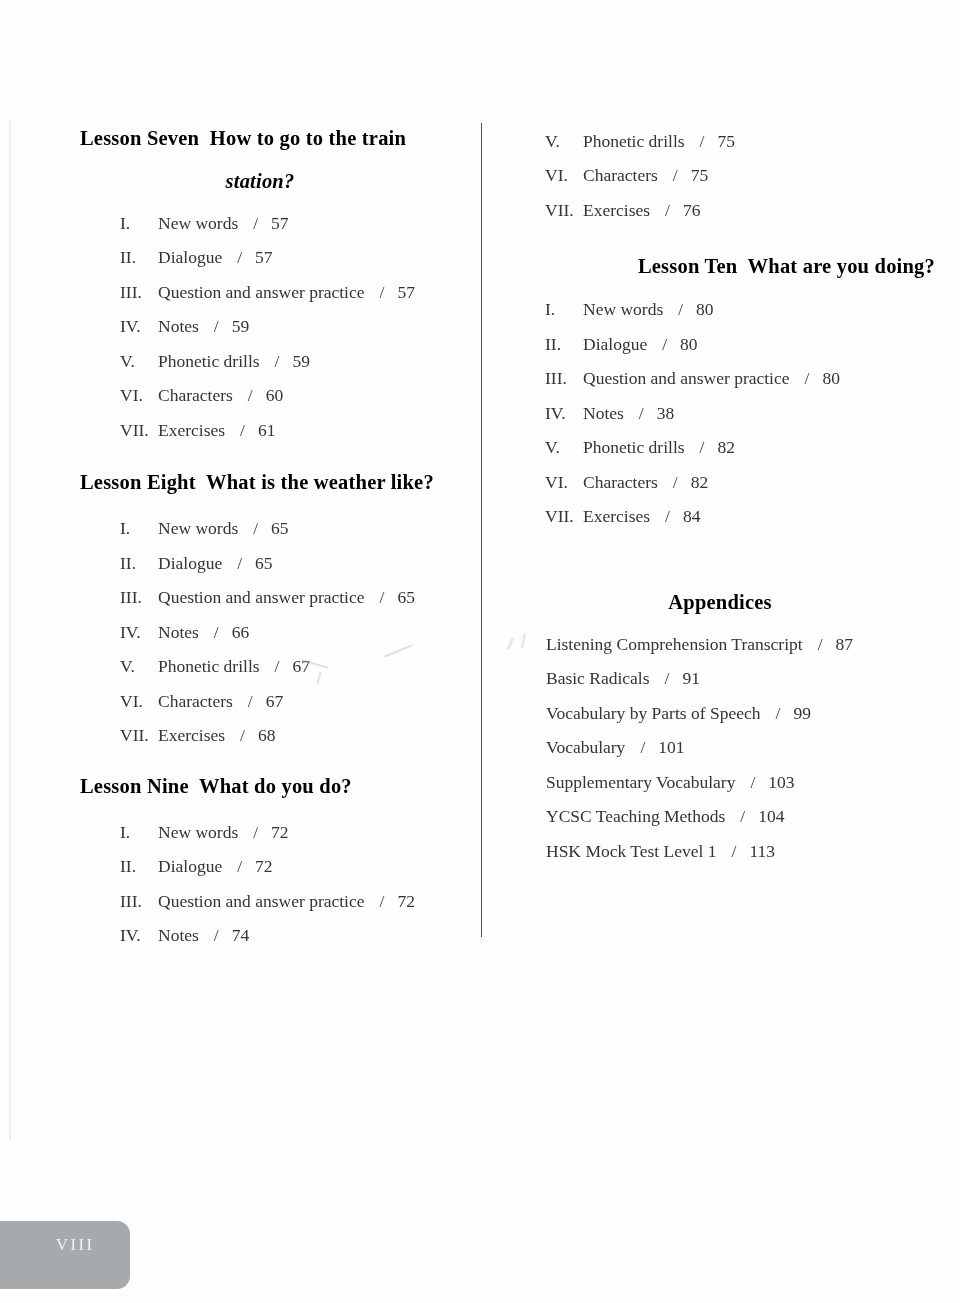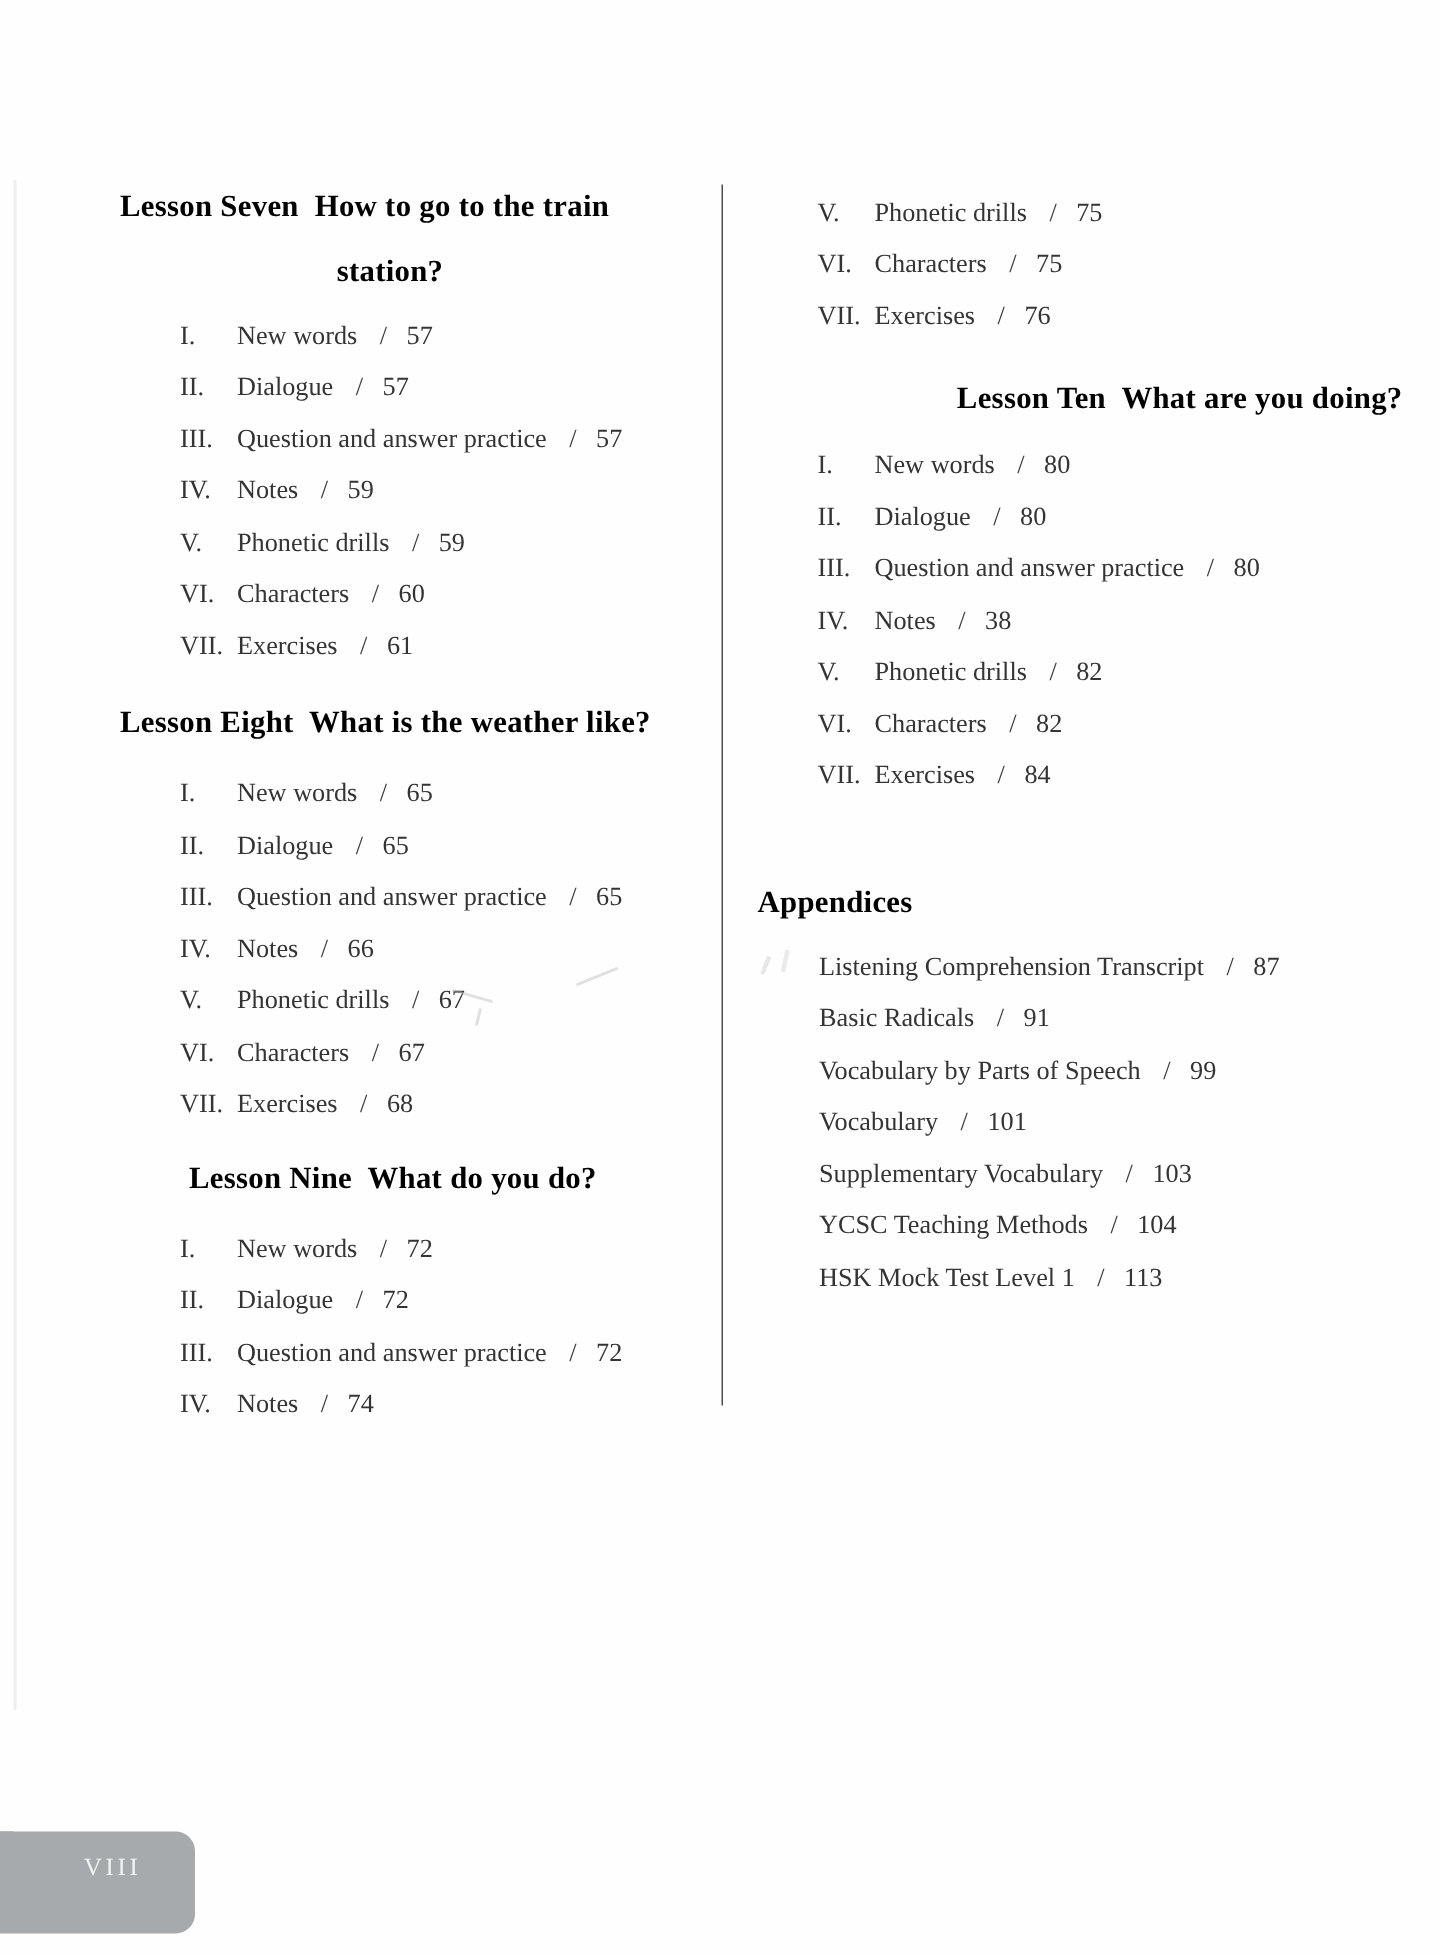--- a/index.html
+++ b/index.html
@@ -26,30 +26,30 @@
 
   .toc-list{margin:0;padding:0;list-style:none;}
   .entry{display:flex;align-items:center;height:34.5px;font-size:17.5px;color:#343434;}
   .entry .num{min-width:38px;margin-left:40px;}
   .entry .label{white-space:pre;}
   .entry .sep{margin:0 13px 0 15px;color:#3c3c3c;}
   .appendix-entry .label{margin-left:41px;font-family:Liberation Serif, serif;}
 
   
   .t-l7-1{margin-top:4px;}
-  .t-l7-2{margin-top:9px;}
+  .t-l7-2{margin-top:9px;font-style:italic;}
   .list-l7{margin-top:8px;}
   .t-l8{margin-top:17px;}
   .list-l8{margin-top:13px;}
-  .t-l9{margin-top:16px;margin-left:46px;}
+  .t-l9{margin-top:16px;}
   .list-l9{margin-top:12px;}
   .list-cont{margin-top:7px;}
   .t-l10{margin-top:21px;text-align:right;}
   .list-l10{margin-top:10px;}
-  .t-app{margin-top:51px;}
+  .t-app{margin-top:51px;text-align:center;}
   .list-app{margin-top:8px;}
 
   
   .artifact{position:absolute;background:#bdbdbd;opacity:.45;border-radius:1px;}
   .a1{left:301px;top:663px;width:28px;height:2px;transform:rotate(16deg);}
   .a2{left:383px;top:650px;width:30px;height:1.5px;transform:rotate(-22deg);}
   .a3{left:318px;top:672px;width:2px;height:12px;transform:rotate(14deg);}
   .a4{left:509px;top:637px;width:3px;height:13px;transform:rotate(22deg);opacity:.35;}
   .a5{left:522px;top:633px;width:3px;height:15px;transform:rotate(12deg);opacity:.3;}
 

